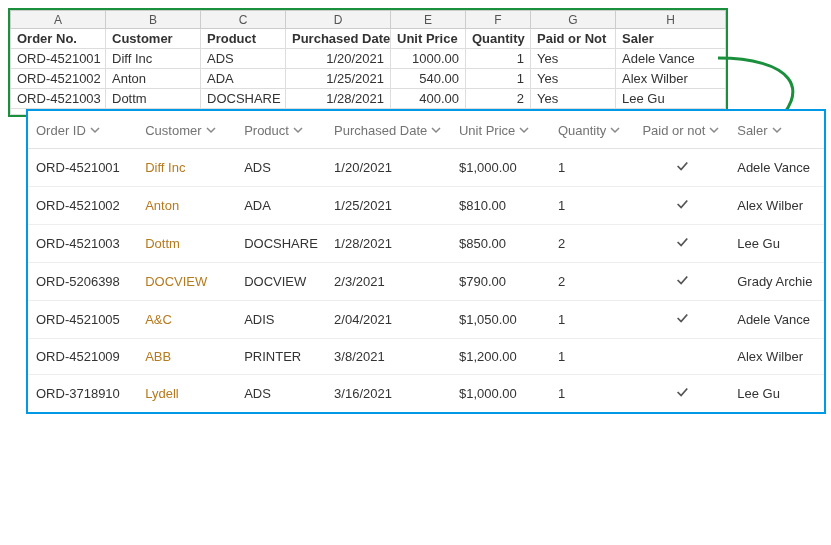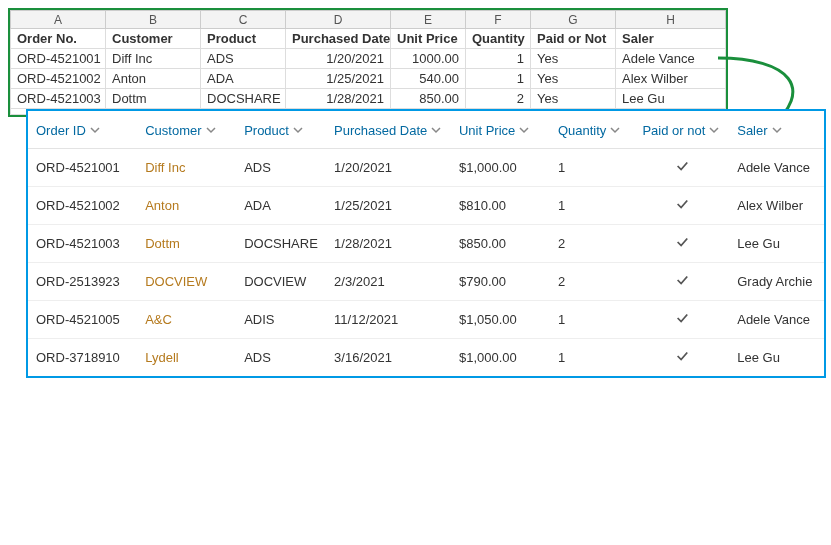--- a/index.html
+++ b/index.html
@@ -59,21 +59,21 @@
     width: 800px;
   }
   table.datagrid {
     border-collapse: collapse;
     width: 100%;
     font-size: 13px;
   }
   table.datagrid thead th {
     text-align: left;
     font-weight: normal;
-    color: #0369a1;
+    color: #737373;
     padding: 12px 8px 10px 8px;
     white-space: nowrap;
     font-size: 13px;
   }
   .chev {
     display: inline-block;
     margin-left: 4px;
     color: #888;
   }
   .chev svg { width: 10px; height: 10px; display: block; }
@@ -156,21 +156,21 @@
             <td class="num">540.00</td>
             <td class="num">1</td>
             <td>Yes</td>
             <td>Alex Wilber</td>
           </tr>
           <tr>
             <td>ORD-4521003</td>
             <td>Dottm</td>
             <td>DOCSHARE</td>
             <td class="num">1/28/2021</td>
-            <td class="num">850.00</td>
+            <td class="num">400.00</td>
             <td class="num">2</td>
             <td>Yes</td>
             <td>Lee Gu</td>
           </tr>
         </tbody>
       <tbody>
           <tr class="partial">
             <td></td>
             <td></td>
             <td></td>
@@ -260,42 +260,52 @@
             <td>DOCSHARE</td>
             <td>1/28/2021</td>
             <td>$850.00</td>
             <td>2</td>
             <td style="text-align:center"><span class="check"><svg viewBox="0 0 16 16">
                   <path d="M3 8 L7 12 L14 4"></path>
                 </svg></span></td>
             <td>Lee Gu</td>
           </tr>
           <tr>
-            <td>ORD-2513923</td>
+            <td>ORD-5206398</td>
             <td><span class="cust-link">DOCVIEW</span></td>
             <td>DOCVIEW</td>
             <td>2/3/2021</td>
             <td>$790.00</td>
             <td>2</td>
             <td style="text-align:center"><span class="check"><svg viewBox="0 0 16 16">
                   <path d="M3 8 L7 12 L14 4"></path>
                 </svg></span></td>
             <td>Grady Archie</td>
           </tr>
           <tr>
             <td>ORD-4521005</td>
             <td><span class="cust-link">A&amp;C</span></td>
             <td>ADIS</td>
-            <td>11/12/2021</td>
+            <td>2/04/2021</td>
             <td>$1,050.00</td>
             <td>1</td>
             <td style="text-align:center"><span class="check"><svg viewBox="0 0 16 16">
                   <path d="M3 8 L7 12 L14 4"></path>
                 </svg></span></td>
             <td>Adele Vance</td>
+          </tr>
+          <tr>
+            <td>ORD-4521009</td>
+            <td><span class="cust-link">ABB</span></td>
+            <td>PRINTER</td>
+            <td>3/8/2021</td>
+            <td>$1,200.00</td>
+            <td>1</td>
+            <td style="text-align:center"></td>
+            <td>Alex Wilber</td>
           </tr>
           <tr>
             <td>ORD-3718910</td>
             <td><span class="cust-link">Lydell</span></td>
             <td>ADS</td>
             <td>3/16/2021</td>
             <td>$1,000.00</td>
             <td>1</td>
             <td style="text-align:center"><span class="check"><svg viewBox="0 0 16 16">
                   <path d="M3 8 L7 12 L14 4"></path>

